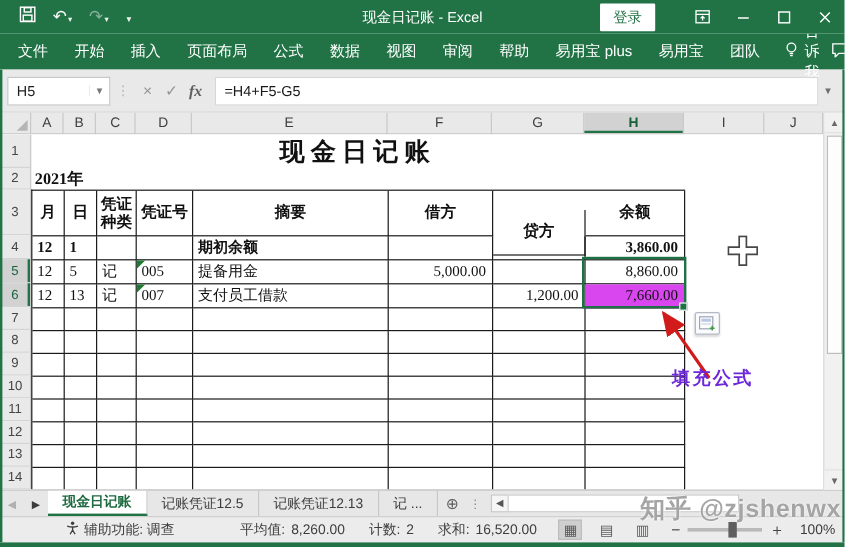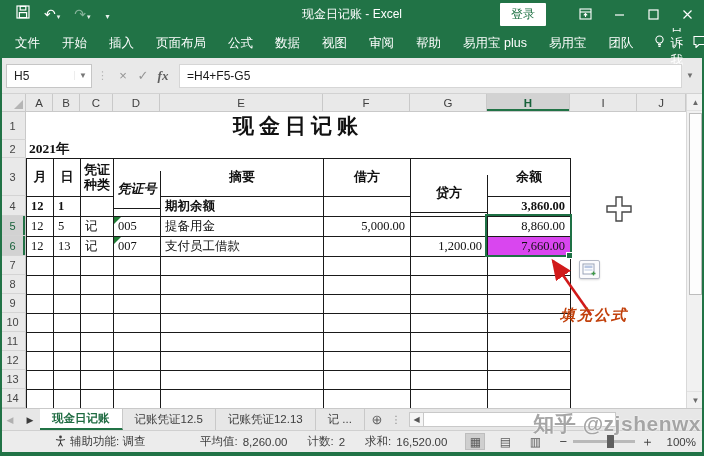--- a/index.html
+++ b/index.html
@@ -57,21 +57,21 @@
   .cell.num { justify-content:flex-end; padding-right:5px; }
   .cell.txt { padding-left:4px; }
   .cell.bold { font-weight:bold; }
   .cell.fillgrey { background:#d946ef; }
   .err-tri { position:absolute; width:0; height:0; border-top:7px solid #1f7a33; border-right:7px solid transparent; z-index:4; }
   .sel-box { position:absolute; left:485px; top:102px; width:87px; height:43px; border:2px solid #1e7145; z-index:5; pointer-events:none; }
   .fill-handle { position:absolute; left:566px; top:140px; width:7px; height:7px; background:#1e7145; border:1px solid #fff; z-index:6; }
   .fill-opts { position:absolute; left:579px; top:148px; width:21px; height:19px; background:#fbfbfd; border:1px solid #b4b9c6; border-radius:2px;
                box-shadow:0 1px 2px rgba(0,0,0,.15); z-index:6; display:flex; align-items:center; justify-content:center; }
   .cursor-cross { position:absolute; left:606px; top:84px; z-index:7; }
-  .anno-text { position:absolute; left:560px; top:194px; color:#c2410c; font-weight:bold; font-size:15px; letter-spacing:2px; z-index:8;font-style:italic; }
+  .anno-text { position:absolute; left:560px; top:194px; color:#6d28d9; font-weight:bold; font-size:15px; letter-spacing:2px; z-index:8; }
   .anno-svg { position:absolute; left:0; top:0; width:686px; height:296px; z-index:7; pointer-events:none; }
   .vscroll { position:absolute; right:0; top:0; width:18px; height:314px; background:#f1f1f1; border-left:1px solid #d9d9d9; z-index:9; }
   .vs-btn { height:17px; display:flex; align-items:center; justify-content:center; color:#6a6a6a; font-size:8px; background:#f1f1f1; border-bottom:1px solid #e2e2e2; }
   .vs-btn.bottom { position:absolute; bottom:0; left:0; right:0; border-top:1px solid #e2e2e2; border-bottom:none; }
   .vs-thumb { position:absolute; left:2px; right:2px; top:19px; height:182px; background:#fdfdfd; border:1px solid #bdbdbd; }
 
   
   .tabbar { height:22px; background:#e7e7e7; border-top:1px solid #c9c9c9; display:flex; align-items:stretch; font-size:11.5px; color:#3c3c3c; position:relative; }
   .tab-nav { width:20px; display:flex; align-items:center; justify-content:center; font-size:9px; }
   .tab-nav.disabled { color:#b0b0b0; }
@@ -234,21 +234,21 @@
           <div class="rowhead" style="height: 19px;">12</div>
           <div class="rowhead" style="height: 19px;">13</div>
           <div class="rowhead" style="height: 19px;">14</div>
         </div>
       <div class="sheet-title">现金日记账</div>
       <div class="year-label">2021年</div>
       <div class="table-frame">
           <div class="cell hd" style="left: 0px; top: 0px; width: 27px; height: 38px;">月</div>
           <div class="cell hd" style="left: 27px; top: 0px; width: 27px; height: 38px;">日</div>
           <div class="cell hd" style="left: 54px; top: 0px; width: 33px; height: 38px;">凭证种类</div>
-          <div class="cell hd" style="left: 87px; top: 12px; width: 47px; height: 38px; font-style: italic;">凭证号</div>
+          <div class="cell hd" style="left: 87px; top: 0px; width: 47px; height: 38px;">凭证号</div>
           <div class="cell hd" style="left: 134px; top: 0px; width: 163px; height: 38px;">摘要</div>
           <div class="cell hd" style="left: 297px; top: 0px; width: 87px; height: 38px;">借方</div>
           <div class="cell hd" style="left: 384px; top: 16px; width: 77px; height: 38px;">贷方</div>
           <div class="cell hd" style="left: 461px; top: 0px; width: 83px; height: 38px;">余额</div>
           <div class="cell txt bold" style="left: 0px; top: 38px; width: 27px; height: 20px;">12</div>
           <div class="cell txt bold" style="left: 27px; top: 38px; width: 27px; height: 20px;">1</div>
           <div class="cell txt bold" style="left: 54px; top: 38px; width: 33px; height: 20px;"></div>
           <div class="cell txt bold" style="left: 87px; top: 38px; width: 47px; height: 20px;"></div>
           <div class="cell txt bold" style="left: 134px; top: 38px; width: 163px; height: 20px;">期初余额</div>
           <div class="cell num bold" style="left: 297px; top: 38px; width: 87px; height: 20px;"></div>

